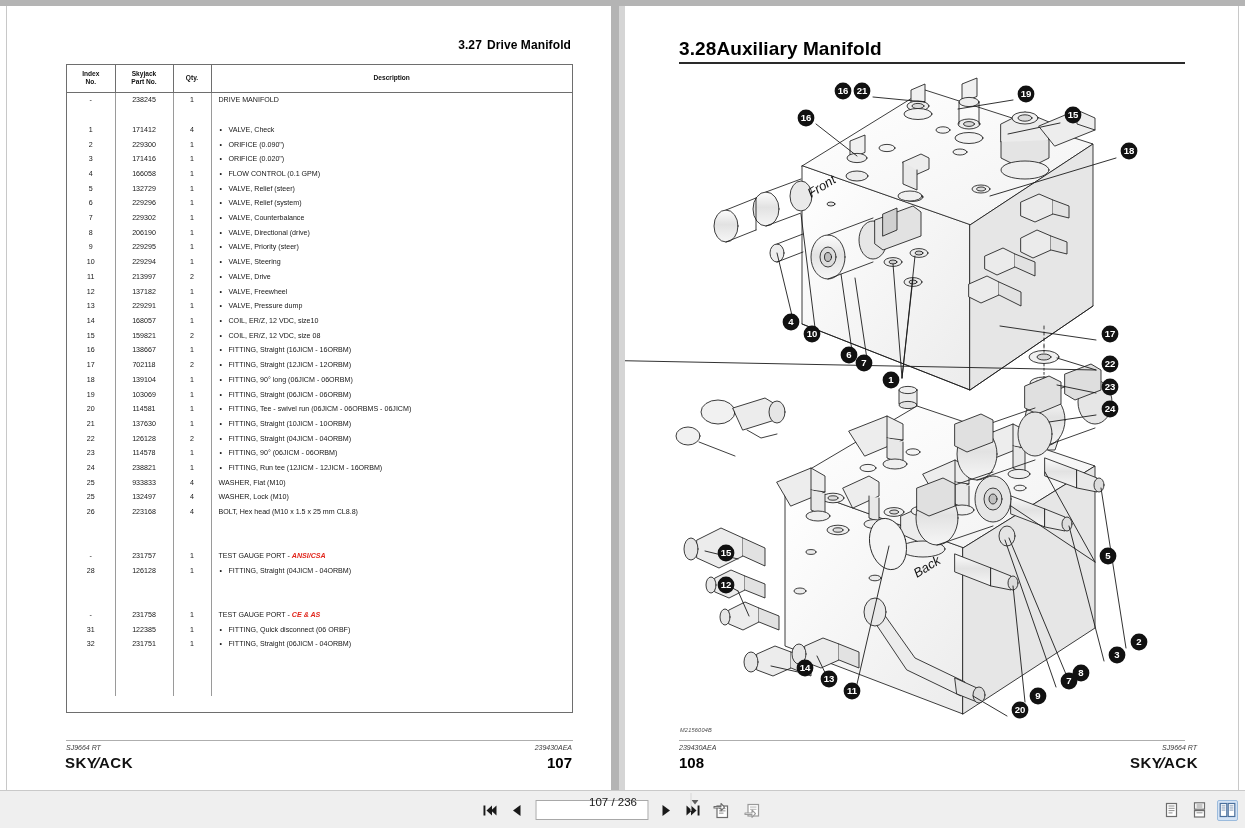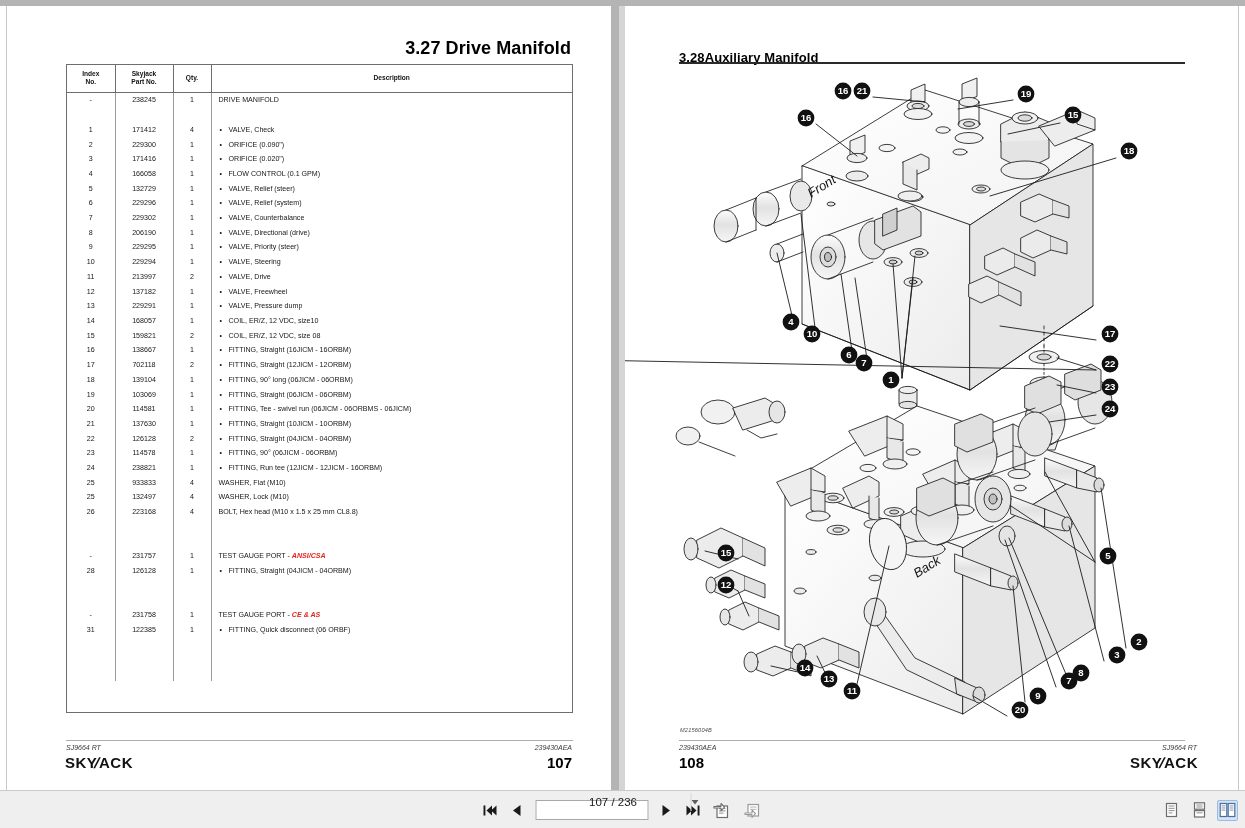--- a/index.html
+++ b/index.html
@@ -44,21 +44,21 @@
 
   
   .sec-title {
     position: absolute;
     font-weight: bold;
     color: #000;
     letter-spacing: .1px;
   }
   #left-title {
     right: 40px; top: 32px;
-    font-size: 18px;
+    font-size: 12px;
     text-align: right;
     white-space: nowrap;
   }
   #left-title .num { margin-right: 5px; }
 
   #parts-table {
     position: absolute;
     left: 59px; top: 58px;
     width: 507px; height: 649px;
     border: 1px solid #6e6e6e;
@@ -451,20 +451,26 @@
               <td class="pn">231758</td>
               <td class="qty">1</td>
               <td class="desc"><span>TEST GAUGE PORT - </span><span class="red">CE &amp; AS</span></td>
             </tr>
             <tr>
               <td class="idx">31</td>
               <td class="pn">122385</td>
               <td class="qty">1</td>
               <td class="desc"><span class="bullet">FITTING, Quick disconnect (06 ORBF)</span></td>
             </tr>
+            <tr>
+              <td class="idx">32</td>
+              <td class="pn">231751</td>
+              <td class="qty">1</td>
+              <td class="desc"><span class="bullet">FITTING, Straight (06JICM - 04ORBM)</span></td>
+            </tr>
             <tr class="pad">
               <td class="idx"></td>
               <td class="pn"></td>
               <td class="qty"></td>
               <td class="desc"></td>
             </tr>
             <tr class="pad">
               <td class="idx"></td>
               <td class="pn"></td>
               <td class="qty"></td>
@@ -484,21 +490,21 @@
     <div class="foot-code" style="left:59px; top:738px;">SJ9664 RT</div>
     <div class="foot-code" style="right:39px; top:738px;">239430AEA</div>
     <div class="logo" style="left:58px; top:748px;">
       <span>SKY</span><span class="slash">/</span><span>ACK</span>
     </div>
     <div class="foot-pageno" style="right:39px; top:748px;">107</div>
   </div>
 
   <div class="page" id="page-right">
 
-    <div class="sec-title" id="right-title" style="left:54px; top:44px; font-size:13px; white-space:nowrap;">
+    <div class="sec-title" id="right-title" style="left:54px; top:32px; font-size:19px; white-space:nowrap;">
       <span class="num">3.28</span><span>Auxiliary Manifold</span>
     </div>
     <div class="foot-rule" style="left:54px; top:56px; width:506px; background:#2a2a2a; height:1.6px;"></div>
 
     <div id="diagram-wrap">
       <svg id="diagram" width="614" height="784" viewBox="0 0 614 784" xmlns="http://www.w3.org/2000/svg">
         <defs>
           <linearGradient id="mg" x1="0" y1="0" x2="1" y2="1">
             <stop offset="0" stop-color="#ffffff"></stop>
               <stop offset="1" stop-color="#ececec"></stop>

